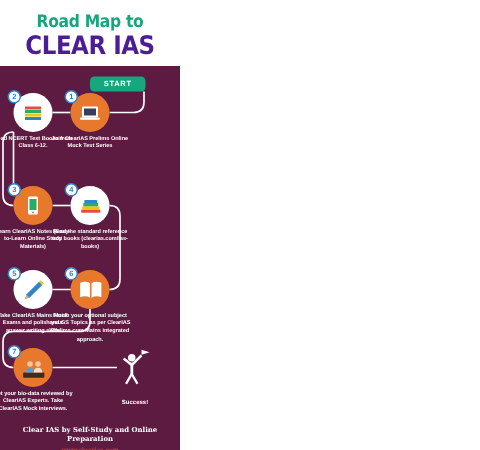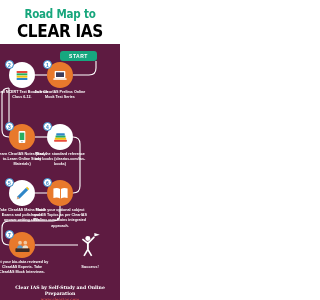--- a/index.html
+++ b/index.html
@@ -16,21 +16,21 @@
     position:absolute; left:0; top:0; width:120px; height:44px;
     background:#ffffff; text-align:center;
   }
   #title-line1 {
     font-family:"DejaVu Sans Condensed","Liberation Sans", sans-serif;
     font-weight:bold; font-size:11.5px; color:#17a67c;
     letter-spacing:-0.2px; line-height:14px; padding-top:7px;
   }
   #title-line2 {
     font-family:"DejaVu Sans Condensed","Liberation Sans", sans-serif;
-    font-weight:bold; font-size:17px; color:#000000;
+    font-weight:bold; font-size:17px; color:#4c1d95;
     letter-spacing:-0.3px; line-height:20px;
   }
 
   
   #board {
     position:absolute; left:0; top:44px; width:120px; height:256px;
     background:#5e1b41; overflow:hidden;
   }
   #path-svg { position:absolute; left:0; top:0; width:120px; height:256px; }
 

